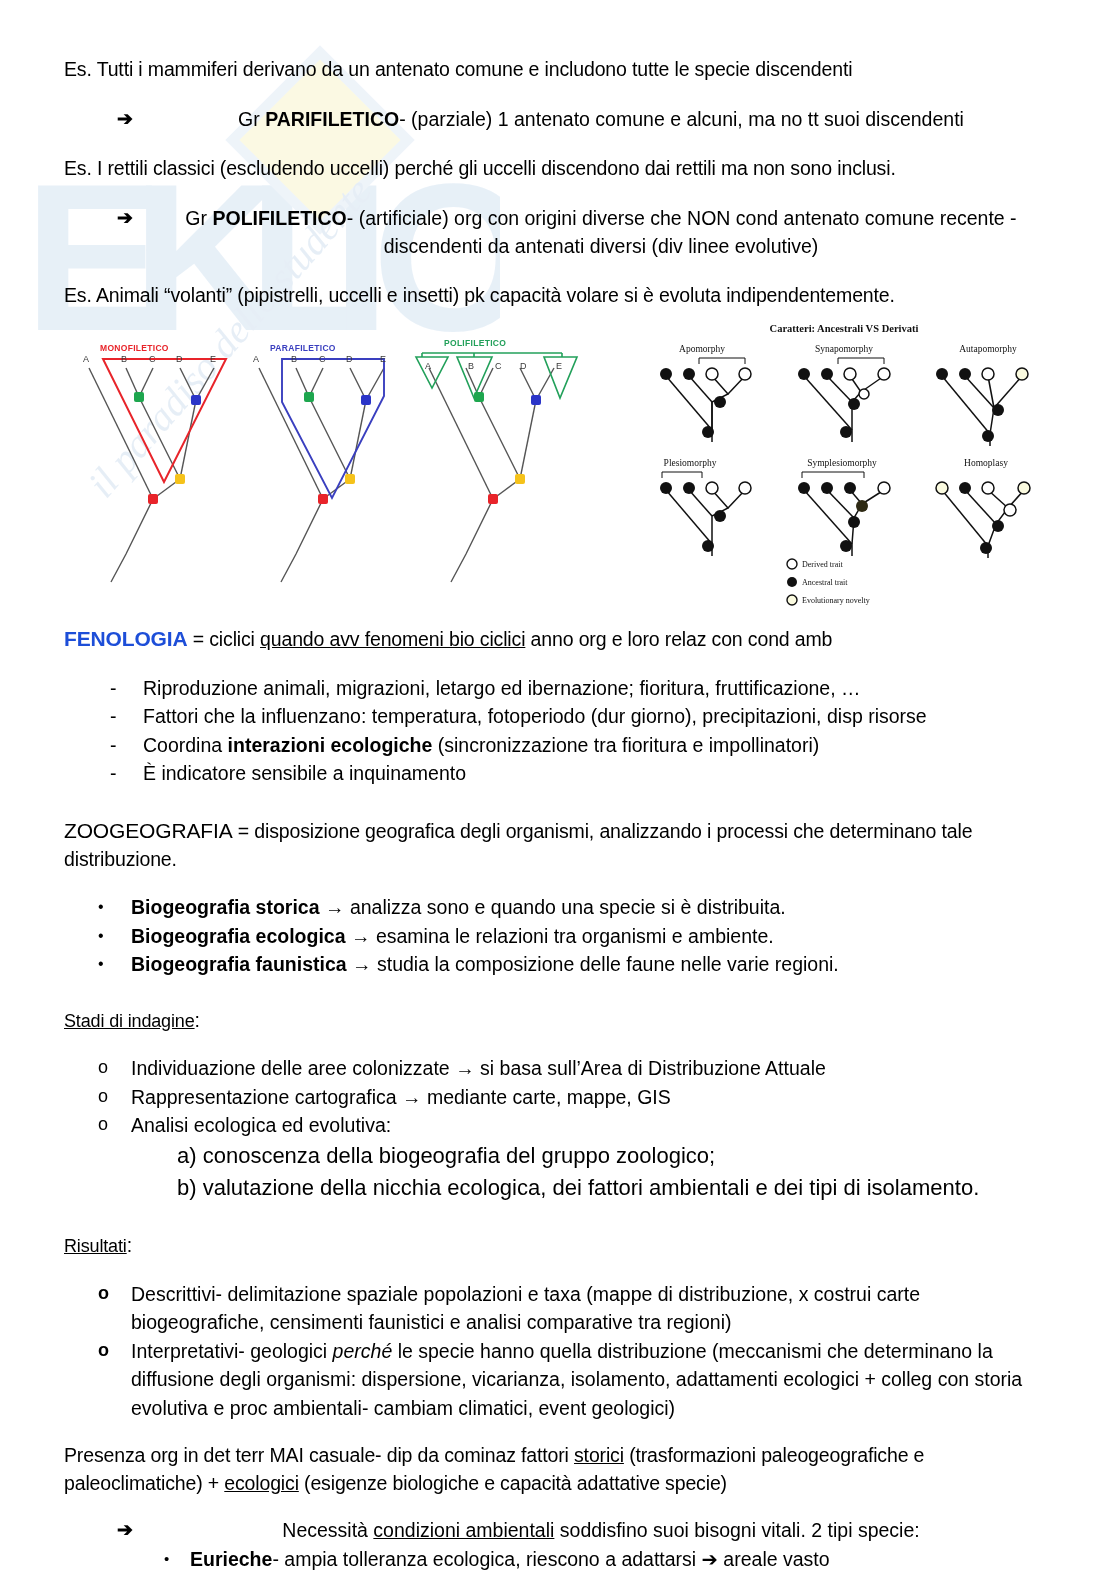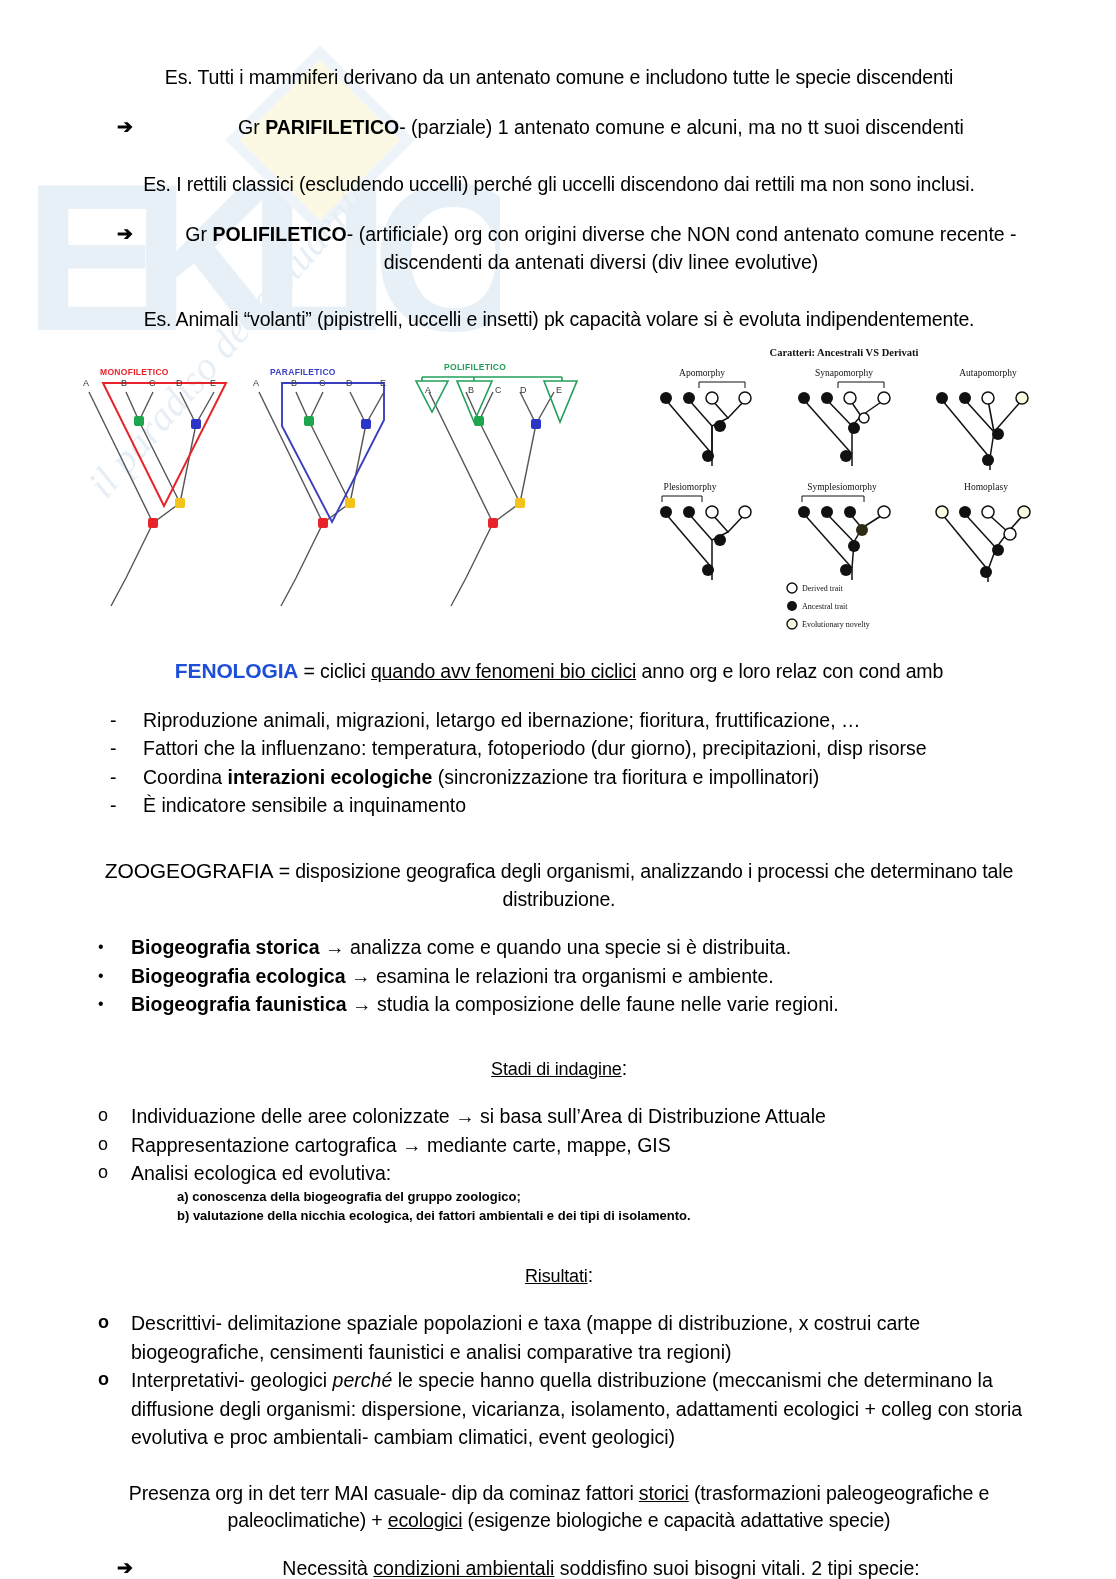--- a/index.html
+++ b/index.html
@@ -30,25 +30,24 @@
 
   
   .page {
     position: relative;
     z-index: 2;
     padding: 56px 62px 0 64px;
     box-sizing: border-box;
   }
 
   p.para {
-    margin: 8px 0 0 0;
+    margin: 0 0 0 0;
     font-size: 19.5px;
     line-height: 1.42;
     letter-spacing: -0.15px;
-    text-align: center;
   }
   .sp-20 { height: 20px; }
   .sp-22 { height: 22px; }
   .sp-28 { height: 28px; }
 
   .arrow-row {
     display: flex;
     margin-left: 53px;
     font-size: 19.5px;
     line-height: 1.42;
@@ -106,23 +105,22 @@
   .sub-bullet-list li {
     display:flex;
     margin-left: 100px;
     font-size: 19.5px;
     line-height: 1.46;
   }
   .sub-bullet-list .mk { width: 26px; font-size: 15px; line-height: 1.8; }
 
   .indent-sub {
     margin-left: 113px;
-    font-size: 13px;
+    font-size: 22px;
     line-height: 1.46;
-    font-weight: bold;
   }
 
   
   .figs {
     position: relative;
     height: 300px;
     margin-top: 14px;
   }
   .fig-left {
     position: absolute;
@@ -448,21 +446,21 @@
 
   <p class="para">
     <span class="big-head">ZOOGEOGRAFIA</span><span> = disposizione geografica degli organismi, analizzando i processi che determinano tale distribuzione.</span>
   </p>
 
   <div class="sp-20"></div>
 
   <ul class="bullet-list">
     <li>
       <span class="mk bullet">•</span>
-      <span class="li-body"><b>Biogeografia storica</b><span> → analizza come e quando una specie si è distribuita.</span></span>
+      <span class="li-body"><b>Biogeografia storica</b><span> → analizza sono e quando una specie si è distribuita.</span></span>
     </li>
     <li>
       <span class="mk bullet">•</span>
       <span class="li-body"><b>Biogeografia ecologica</b><span> → esamina le relazioni tra organismi e ambiente.</span></span>
     </li>
     <li>
       <span class="mk bullet">•</span>
       <span class="li-body"><b>Biogeografia faunistica</b><span> → studia la composizione delle faune nelle varie regioni.</span></span>
     </li>
   </ul>

